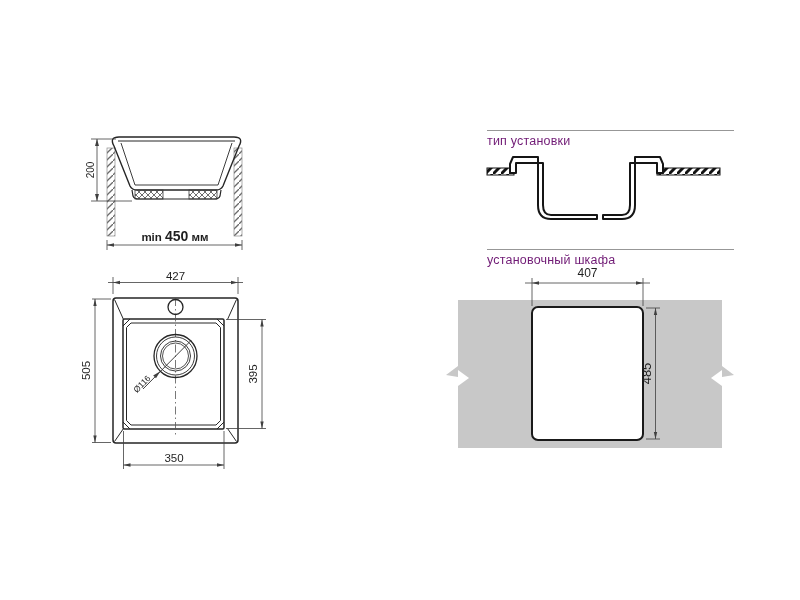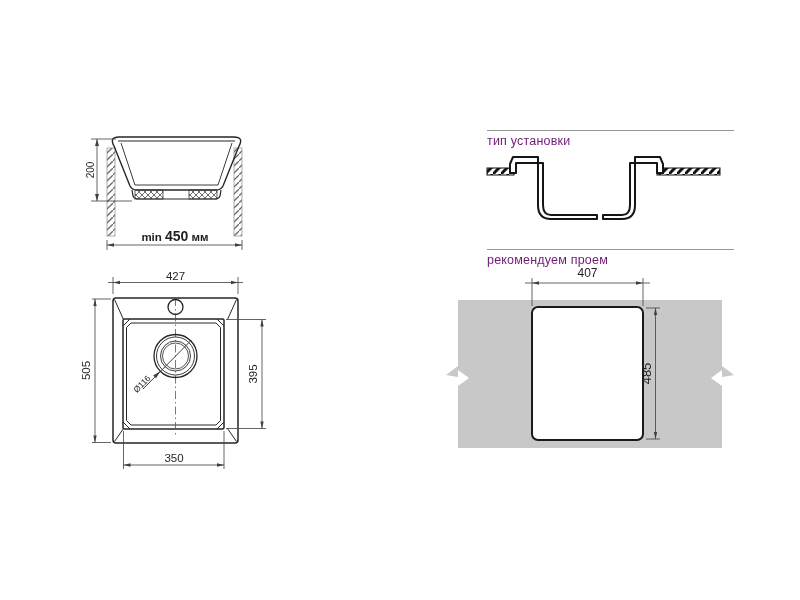--- a/index.html
+++ b/index.html
@@ -120,21 +120,21 @@
     <polygon class="arrow" points="182,160.5 180.3,153.5 183.7,153.5"></polygon>
     <text transform="translate(177,106) rotate(-90)" text-anchor="middle" class="dimtxt">395</text>
 
     <path d="M43.5,163 L43.5,201 M144,163 L144,201 M43.5,197 L144,197" class="dimline"></path>
     <polygon class="arrow" points="43.5,197 50.5,195.3 50.5,198.7"></polygon>
     <polygon class="arrow" points="144,197 137,195.3 137,198.7"></polygon>
     <text x="94" y="193.5" text-anchor="middle" class="dimtxt">350</text>
   </svg>
 
   <div class="sec-rule" style="left:487px;top:249px;width:247px;"></div>
-  <div class="sec-title" style="left:487px;top:253px;">рекомендуем проем</div>
+  <div class="sec-title" style="left:487px;top:253px;">установочный шкафа</div>
 
   <svg class="abs" style="left:440px;top:262px;" width="330" height="196" viewBox="0 0 330 196">
 
     <rect x="18" y="38" width="264" height="148" fill="#c8c8c8"></rect>
 
     <polygon points="18,104 6,113 18,115" fill="#c8c8c8"></polygon>
     <polygon points="18,108 29,116 18,124" fill="#ffffff"></polygon>
     <polygon points="282,104 294,113 282,115" fill="#c8c8c8"></polygon>
     <polygon points="282,108 271,116 282,124" fill="#ffffff"></polygon>
 

